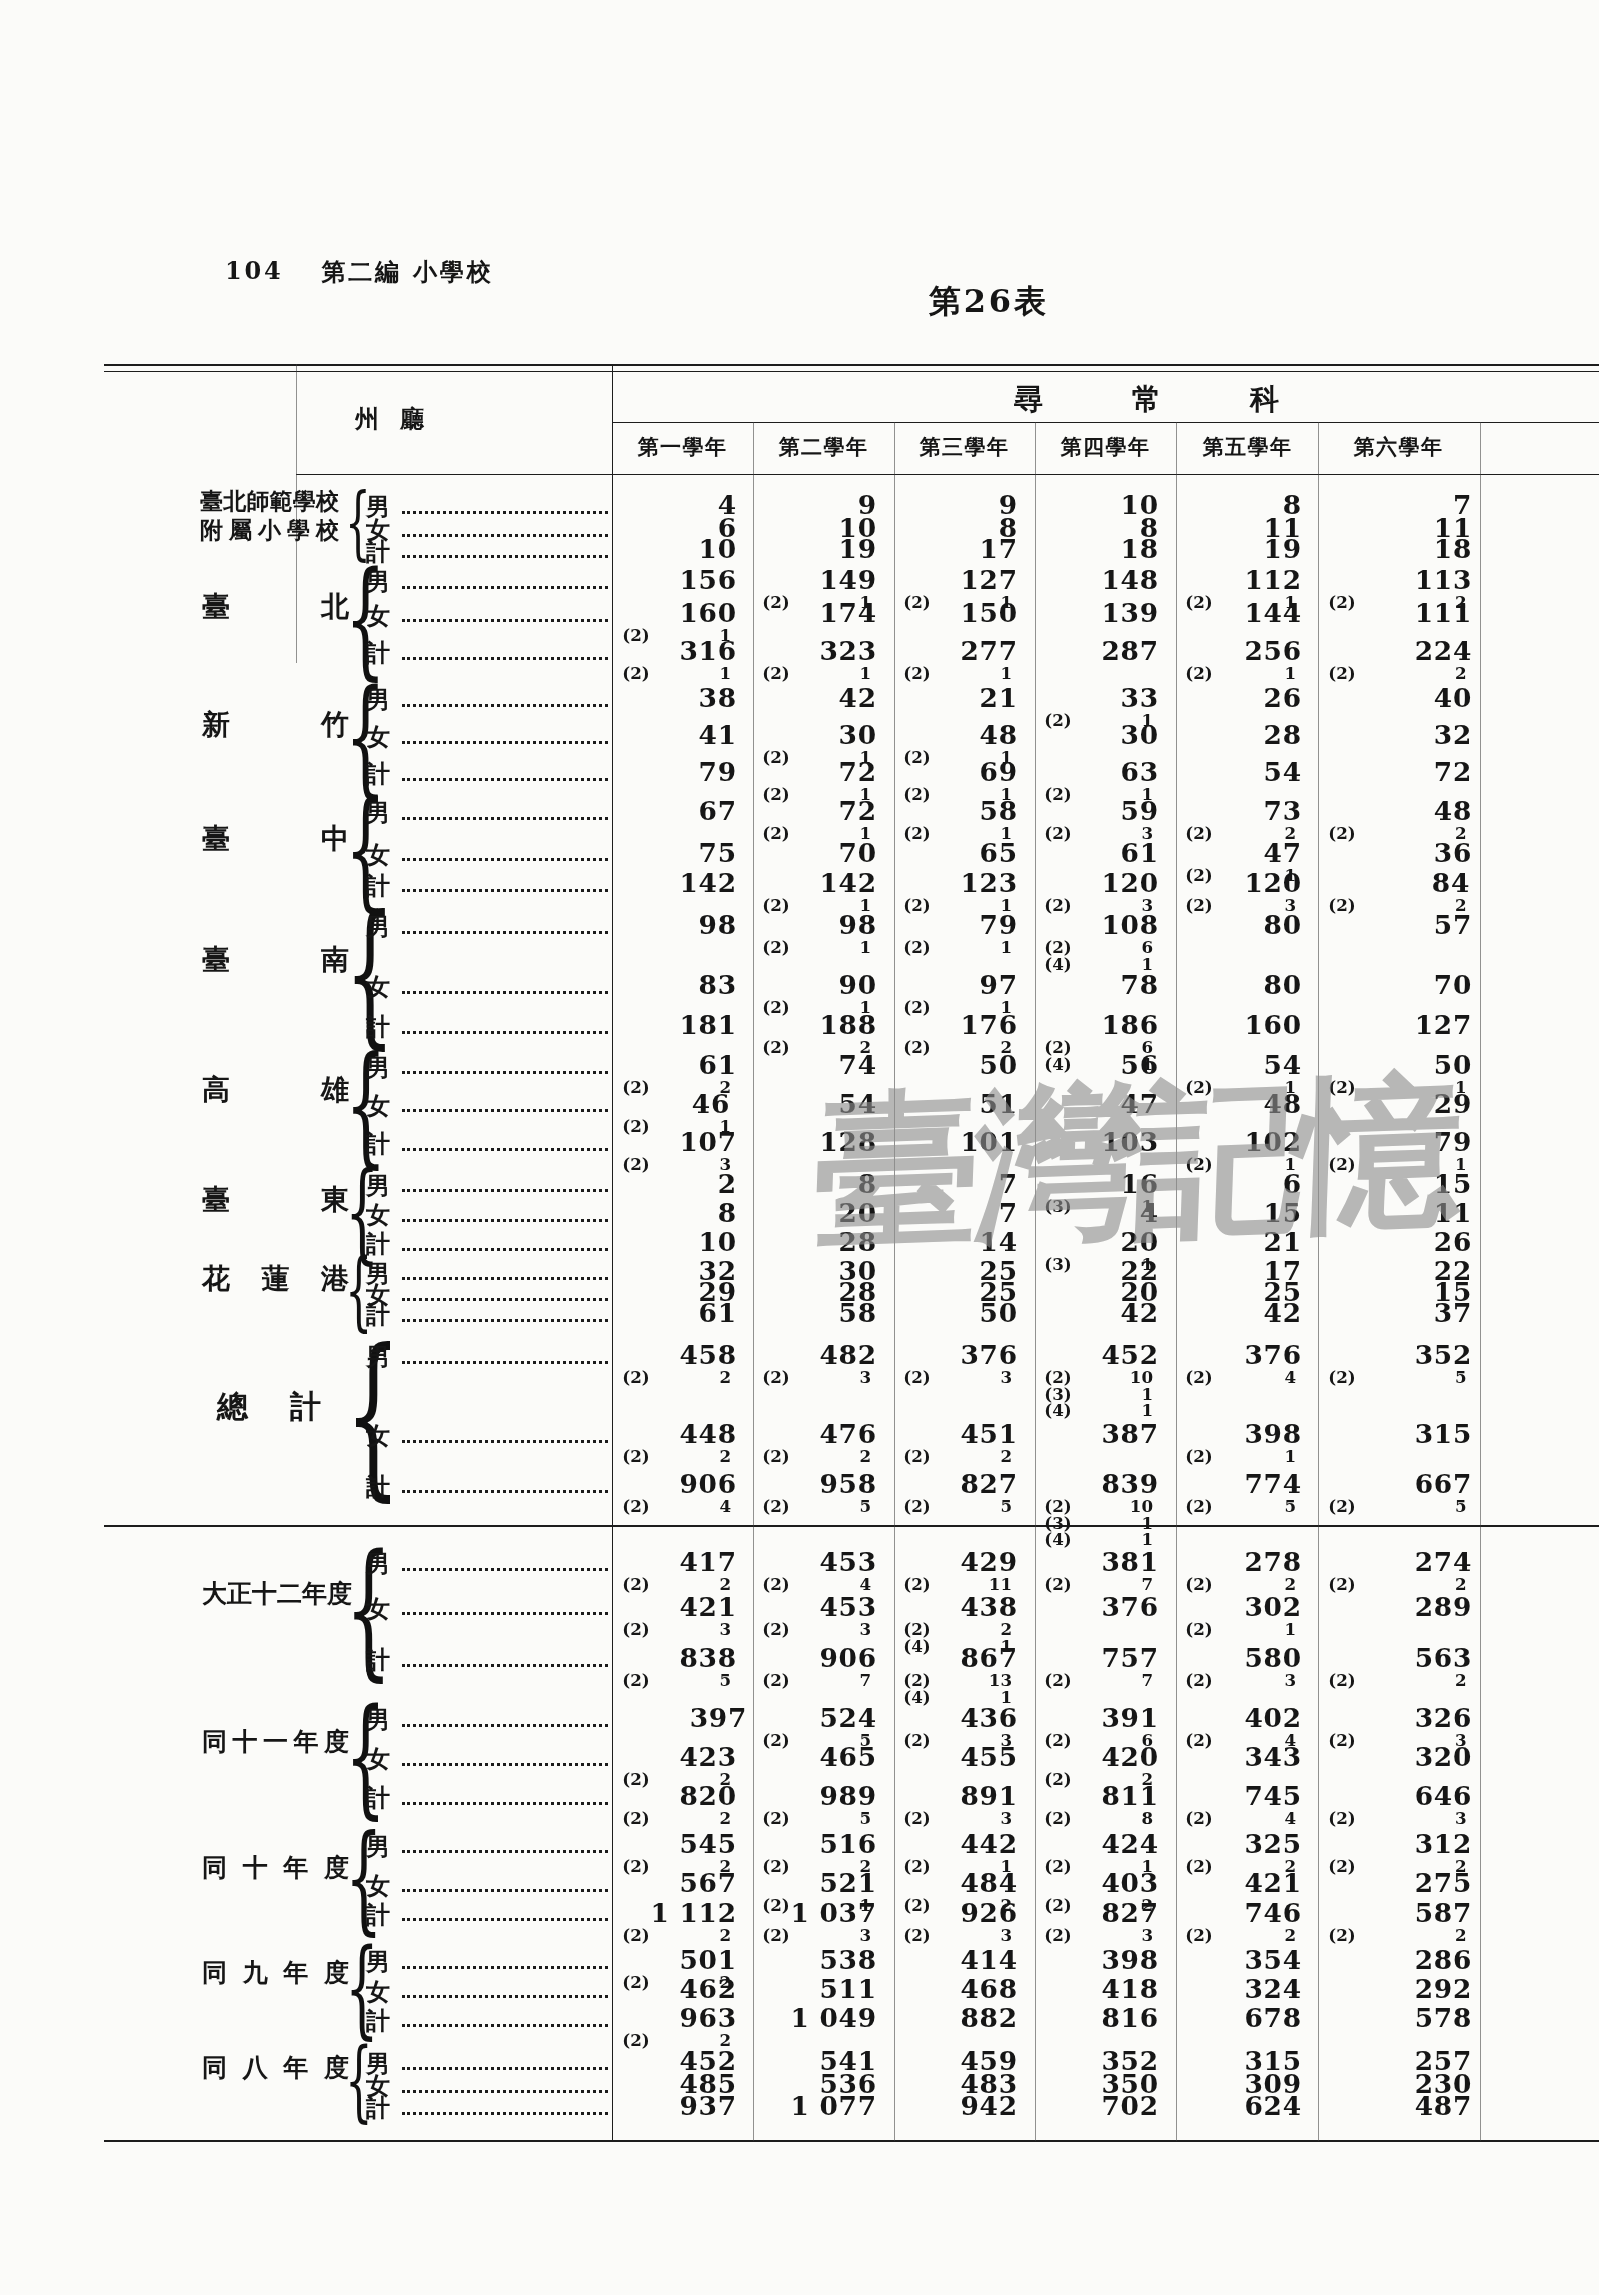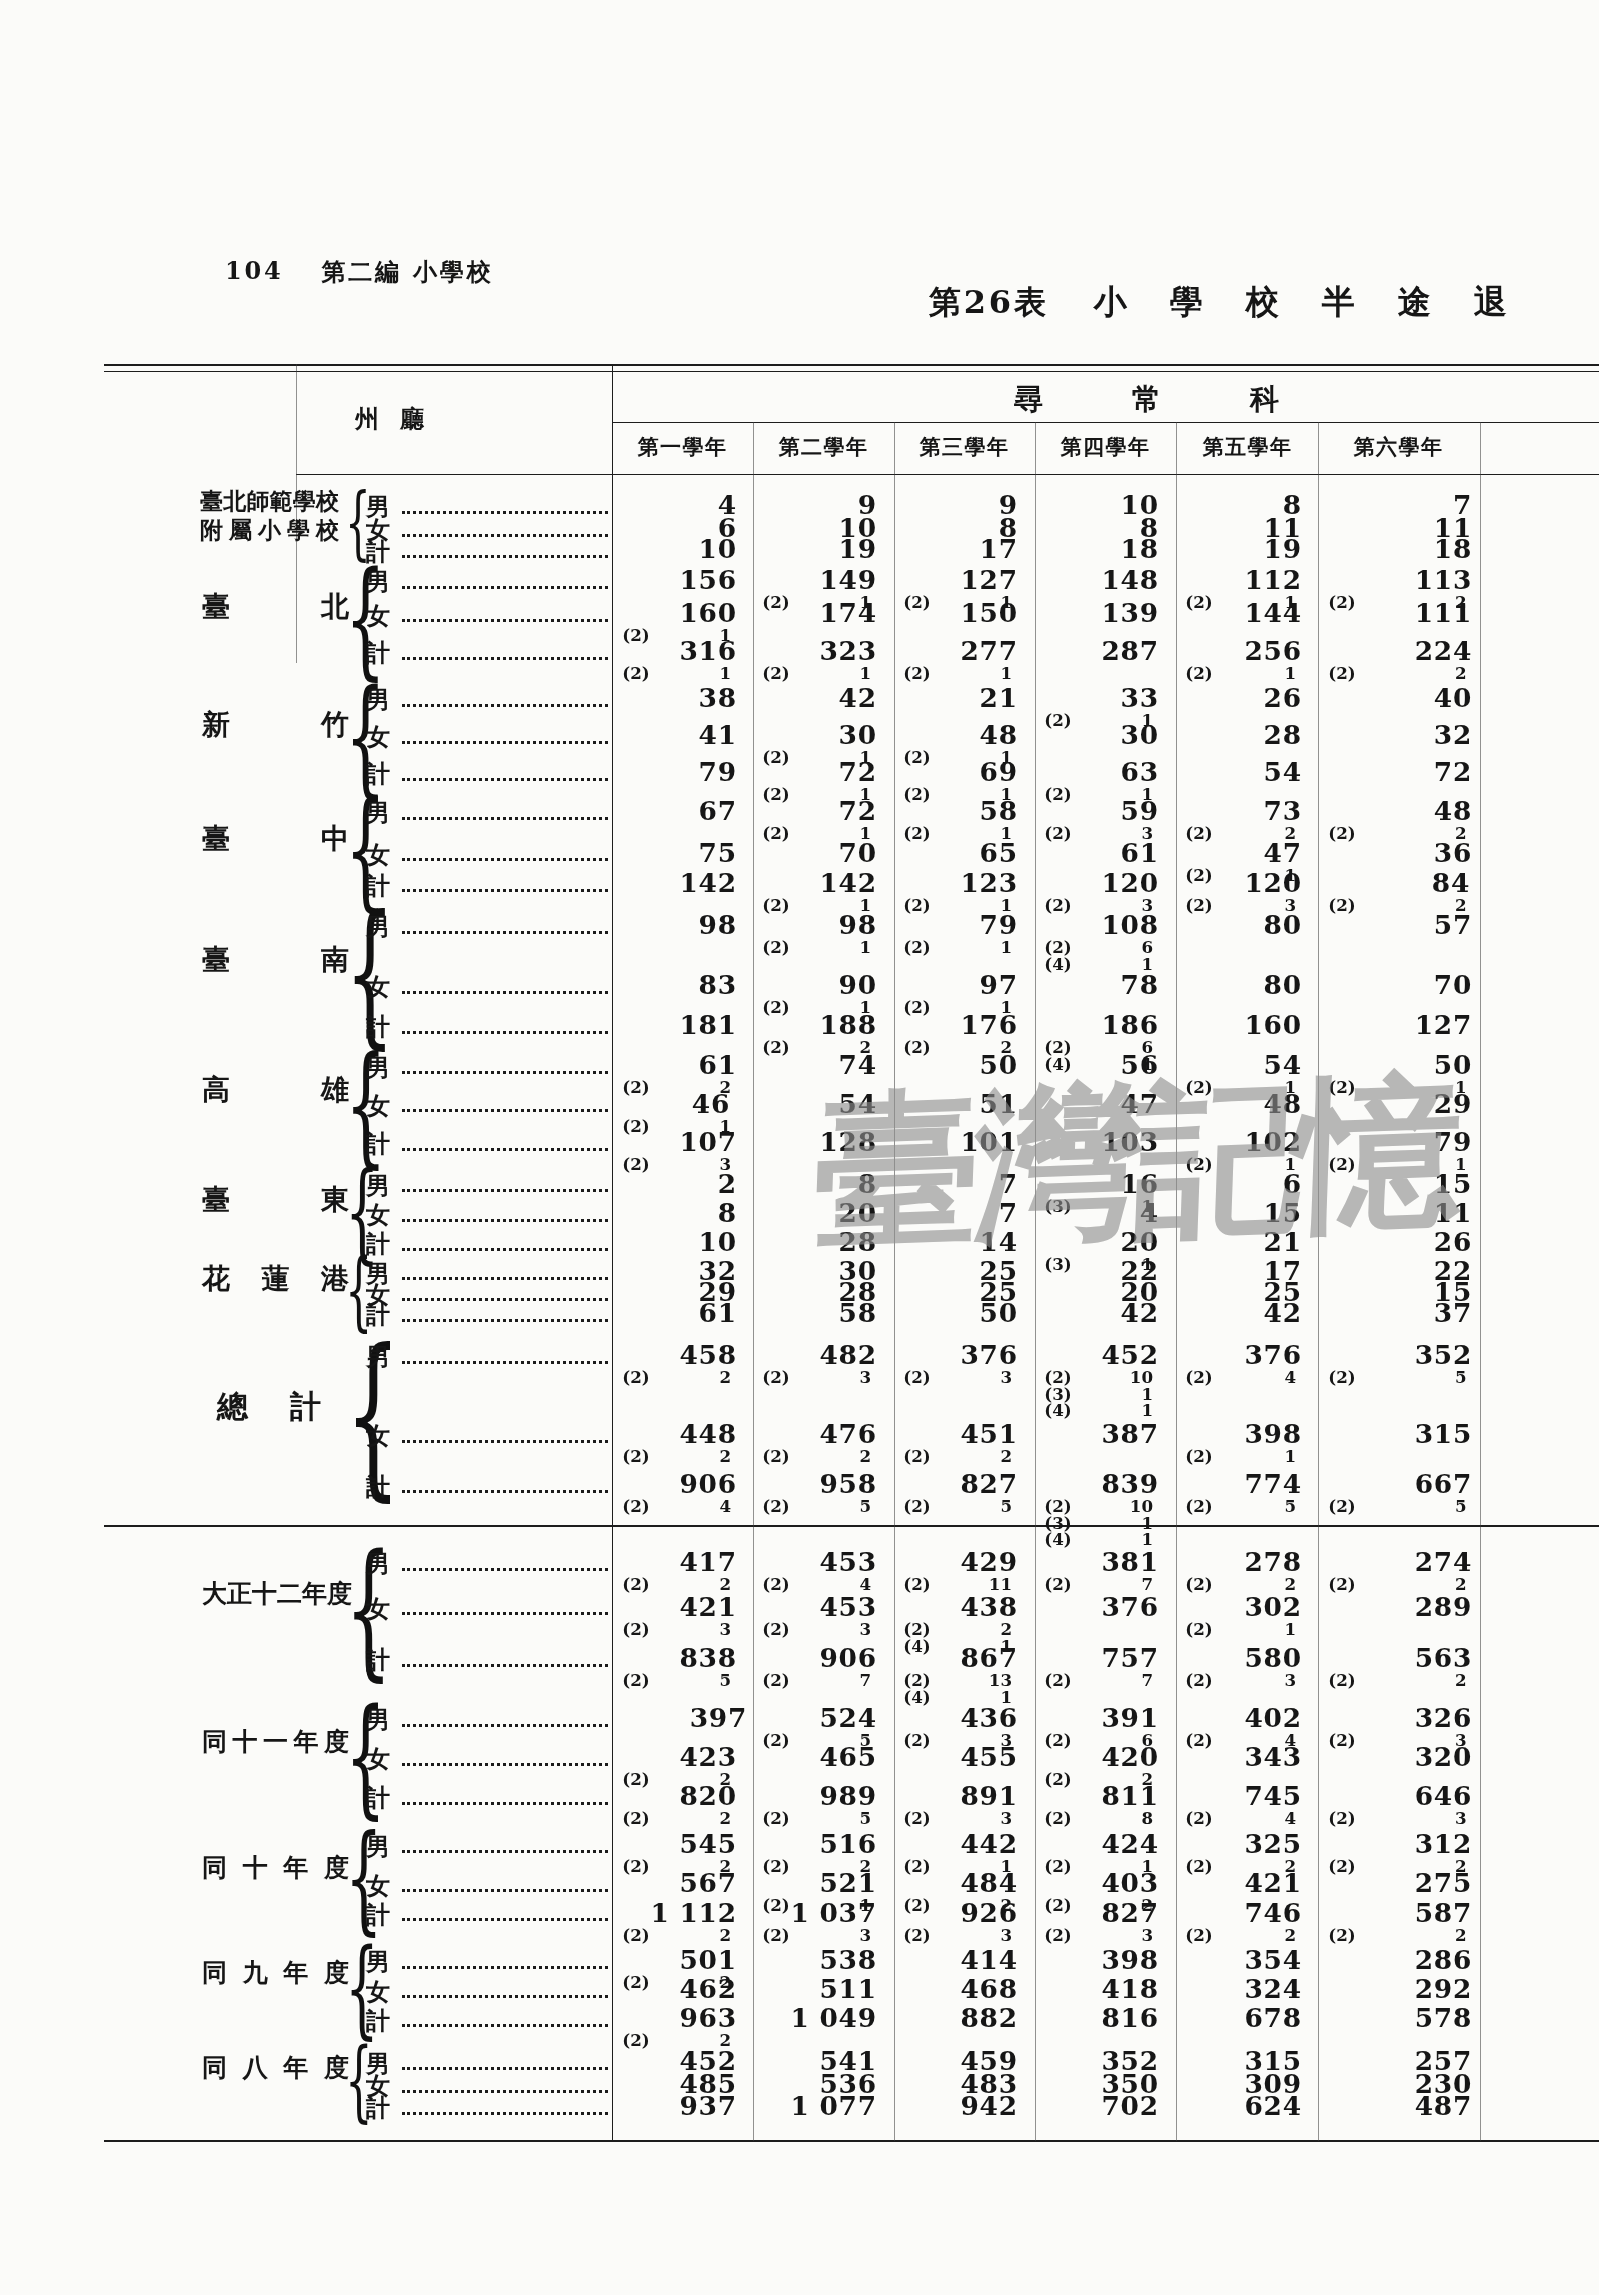--- a/index.html
+++ b/index.html
@@ -57,21 +57,20 @@
 
 <div class="page">
 
   <div class="running-head">
     <span>104</span>
     <span>第二編 小學校</span>
   </div>
 
   <div class="table-title">
     <span class="title-num">第26表</span>
-    <span class="title-main">小學校半途退</span>
   </div>
 
   <div class="hrule" style="left:104px;top:364px;width:1496px;height:2.1px;"></div>
   <div class="hrule" style="left:104px;top:371px;width:1496px;height:1.4px;"></div>
   <div class="hrule" style="left:612px;top:422px;width:988px;height:1.4px;"></div>
   <div class="hrule" style="left:296px;top:474px;width:1304px;height:1.4px;"></div>
   <div class="hrule" style="left:104px;top:1525px;width:1496px;height:2.1px;"></div>
   <div class="hrule" style="left:104px;top:2140px;width:1496px;height:2.1px;"></div>
   <div class="vrule" style="left:612px;top:364px;width:1.4px;height:1777px;"></div>
   <div class="vrule light" style="left:296px;top:364px;width:1.4px;height:299px;"></div>

